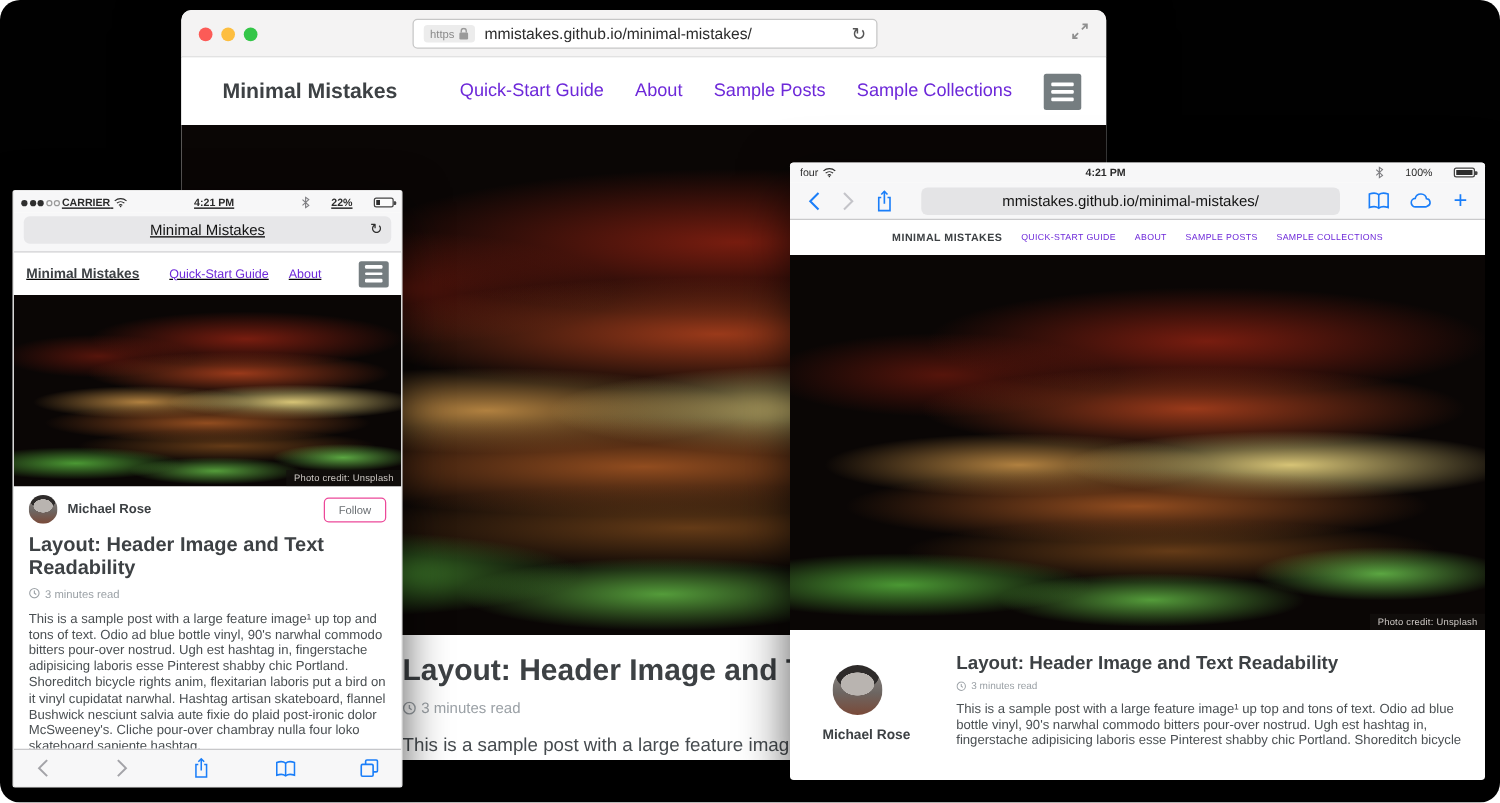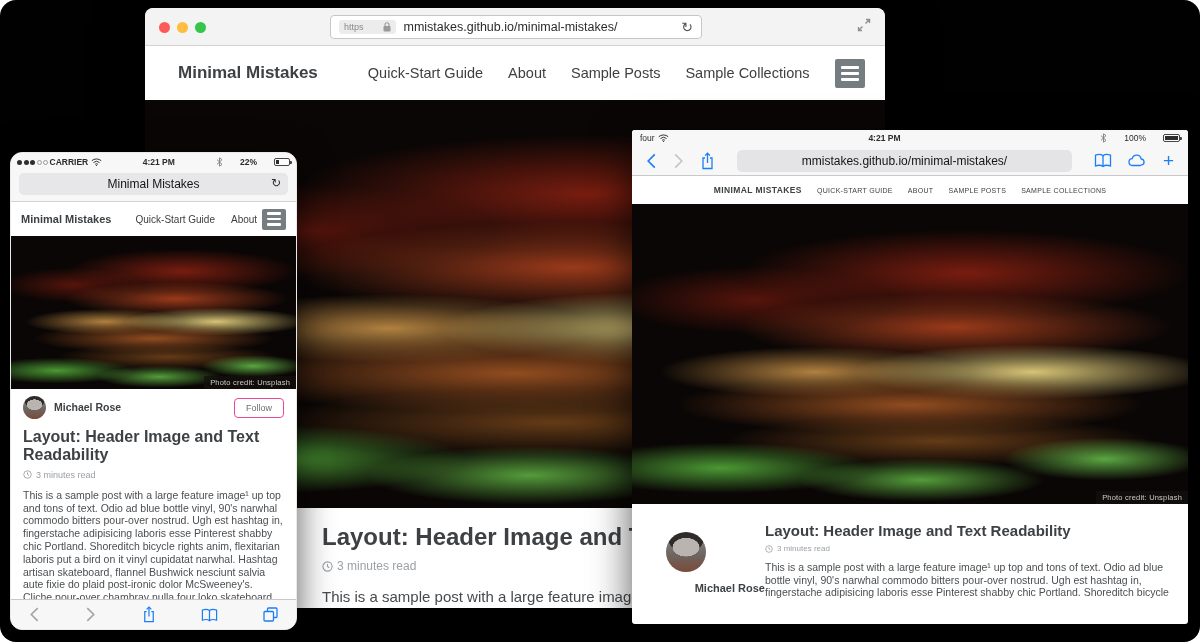--- a/index.html
+++ b/index.html
@@ -44,41 +44,41 @@
   .desktop{position:absolute;left:145px;top:8px;width:740px;height:600px;z-index:1;
     background:#fff;border-radius:8px 8px 0 0;overflow:hidden;
     box-shadow:0 14px 50px rgba(0,0,0,.6);}
   .d-chrome{position:relative;height:38px;background:#f4f3f3;border-bottom:1px solid #d4d4d4;
     border-radius:8px 8px 0 0;}
   .traffic{position:absolute;left:14px;top:14px;display:flex;gap:7px;}
   .traffic b{width:11px;height:11px;border-radius:50%;display:block;}
   .t-close{background:#fc5b57;} .t-min{background:#fdbe3f;} .t-zoom{background:#34c648;}
   .d-urlfield{position:absolute;left:185px;top:7px;width:372px;height:24px;background:#fff;
     border:1px solid #c6c6c6;border-radius:4px;display:flex;align-items:center;padding:0 8px;}
-  .https-badge{display:inline-flex;align-items:center;gap:19px;background:#ececec;border-radius:3px;
+  .https-badge{display:inline-flex;align-items:center;gap:3px;background:#ececec;border-radius:3px;
     font-size:9px;color:#8a8a8a;padding:2px 5px;margin-right:8px;}
   .d-url{font-size:12.5px;color:#2c2c2c;flex:1;white-space:nowrap;overflow:hidden;}
   .reload-glyph{font-size:14px;color:#555;cursor:pointer;}
   .d-expand{position:absolute;right:14px;top:10px;color:#8f8f8f;cursor:pointer;}
   .d-nav{height:54px;background:#fff;display:flex;align-items:center;padding:0 20px 0 33px;}
   .brand{font-size:17px;font-weight:bold;color:#3d4144;text-decoration:none;}
   .d-nav .links{display:flex;gap:25px;margin-left:50px;}
-  .nav-link{font-size:14.5px;color:#404040;text-decoration:none;white-space:nowrap;}
+  .nav-link{font-size:14.5px;color:#6d28d9;text-decoration:none;white-space:nowrap;}
   .d-nav .hamburger{margin-left:auto;width:30px;height:29px;}
   .d-nav .hamburger span{width:18px;height:3px;}
   .d-hero{height:408px;}
   .d-content{padding:16px 0 0 177px;width:660px;}
   .d-content h1{margin:0;font-size:24px;line-height:1.1;color:#3d4144;white-space:nowrap;}
   .meta{display:flex;align-items:center;gap:4px;color:#9ba1a6;}
   .d-content .meta{margin-top:9px;font-size:12px;}
   .d-content p{margin:14px 0 0;font-size:15px;line-height:19px;color:#464b4f;width:480px;}
   
-  .iphone{position:absolute;left:10px;top:152px;width:287px;height:478px;z-index:2;
-    background:#fff;border:1px solid #e9e9e9;border-radius:12px;overflow:hidden;
-    box-shadow:0 10px 36px rgba(0,0,0,.65);}
+  .iphone{position:absolute;left:10px;top:152px;width:312px;height:478px;z-index:2;
+    background:#fff;border:1px solid #e9e9e9;border-radius:2px;overflow:hidden;
+    box-shadow:0 10px 36px rgba(0,0,0,.65);text-decoration:underline;}
   .ip-status{height:17px;background:#f7f7f8;display:flex;align-items:center;
     padding:0 6px;font-size:8.5px;color:#2b2b2b;font-weight:bold;}
   .ip-status .mid{flex:1;text-align:center;}
   .ip-status .right{display:flex;align-items:center;gap:17px;}
   .ip-urlrow{background:#f7f7f8;padding:3px 8px 6px;border-bottom:1px solid #d2d2d4;}
   .ip-urlfield{position:relative;height:22px;background:#e7e7e9;border-radius:5px;
     display:flex;align-items:center;justify-content:center;}
   .ip-urlfield .title{font-size:12px;color:#141414;}
   .ip-urlfield .reload-glyph{position:absolute;right:7px;top:3px;color:#2f2f2f;font-size:12px;}
   .ip-nav{height:34px;display:flex;align-items:center;padding:0 10px;}
@@ -88,21 +88,21 @@
   .ip-nav .hamburger{margin-left:auto;width:24px;height:21px;}
   .ip-nav .hamburger span{width:14px;height:2.5px;}
   .ip-hero{height:153px;}
   .ip-content{position:absolute;top:234px;bottom:30px;left:0;right:0;overflow:hidden;padding:9px 12px 0;}
   .author-row{display:flex;align-items:center;}
   .avatar{border-radius:50%;background:
     radial-gradient(55% 38% at 50% 38%, #b9b4b0 0 60%, rgba(0,0,0,0) 62%),
     radial-gradient(70% 45% at 50% 22%, #2e2b2a 0 60%, rgba(0,0,0,0) 62%),
     linear-gradient(180deg,#8f8c8a 0%,#6d6662 55%,#7a4a39 100%);}
   .author-row .avatar{width:23px;height:23px;margin-right:8px;flex:none;}
-  .a-name{font-size:10.5px;font-weight:bold;color:#3d4144;line-height:1.2;text-align:right;}
+  .a-name{font-size:10.5px;font-weight:bold;color:#3d4144;line-height:1.2;}
   .a-bio{font-size:8px;color:#9ba1a6;line-height:1.3;}
   .follow-btn{margin-left:auto;background:#fff;border:1px solid #ec4899;border-radius:4px;
     font-size:9px;color:#6a6f73;padding:4px 11px;cursor:pointer;font-family:inherit;}
   .ip-content h1{margin:9px 0 0;font-size:16px;line-height:1.15;color:#3d4144;}
   .ip-content .meta{margin-top:5px;font-size:9px;}
   .ip-content p{margin:9px 0 0;font-size:10.5px;line-height:12.8px;color:#4a4f52;}
   .ip-toolbar{position:absolute;left:0;right:0;bottom:0;height:30px;background:#f7f7f8;
     border-top:1px solid #c8c8ca;display:flex;align-items:center;justify-content:space-between;
     padding:0 18px;}
   .tb-btn{background:none;border:none;padding:0;cursor:pointer;line-height:0;}

